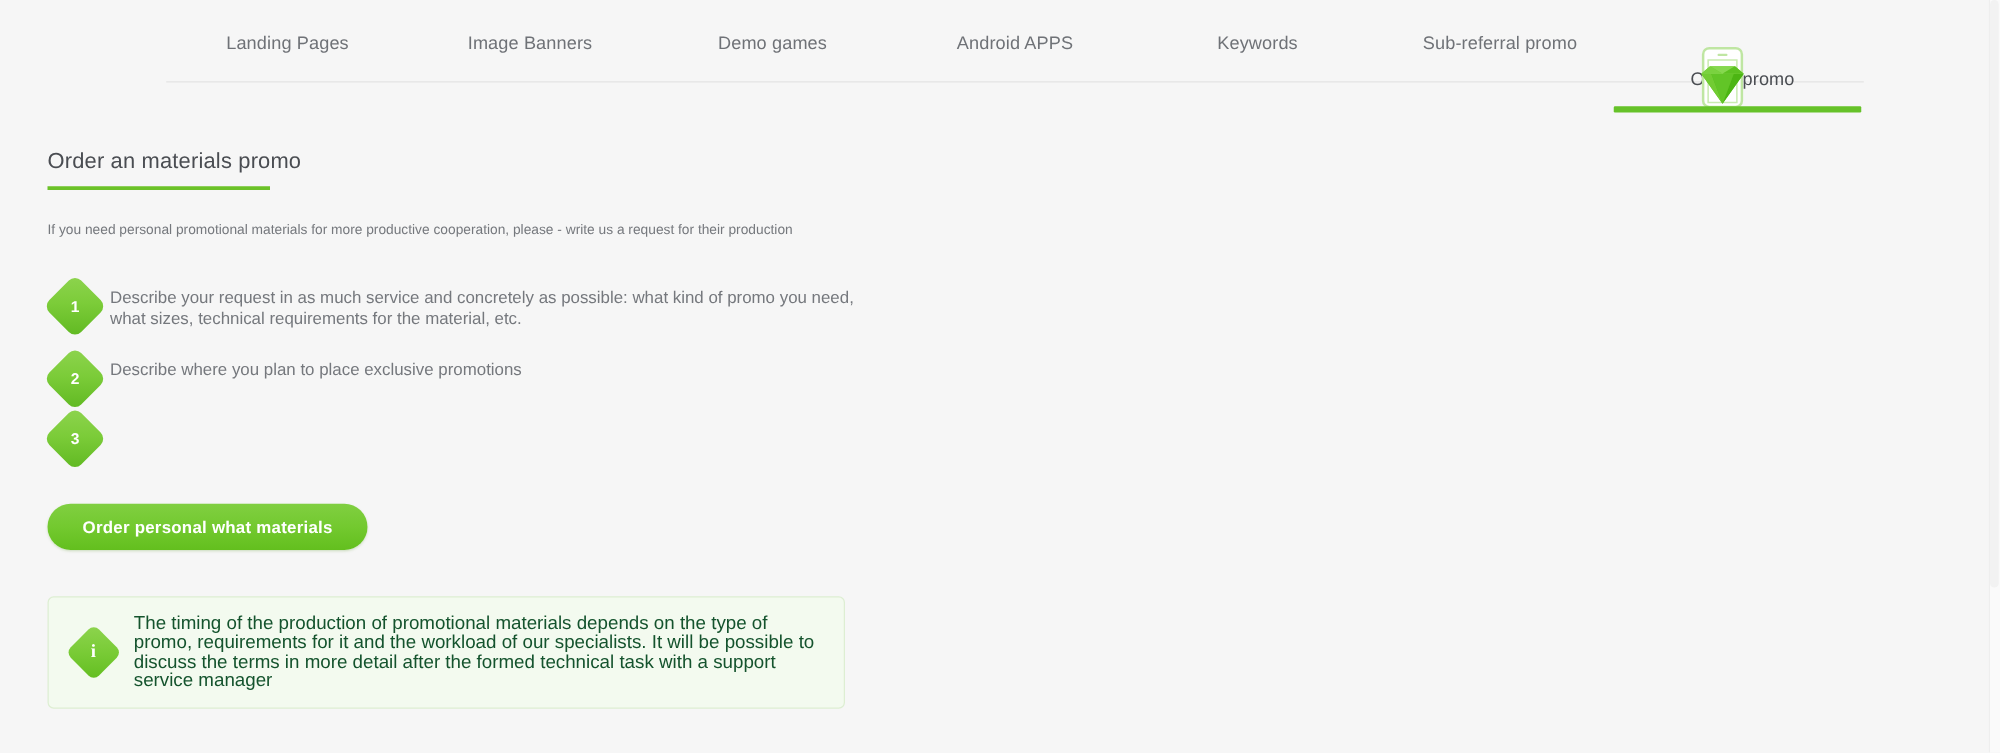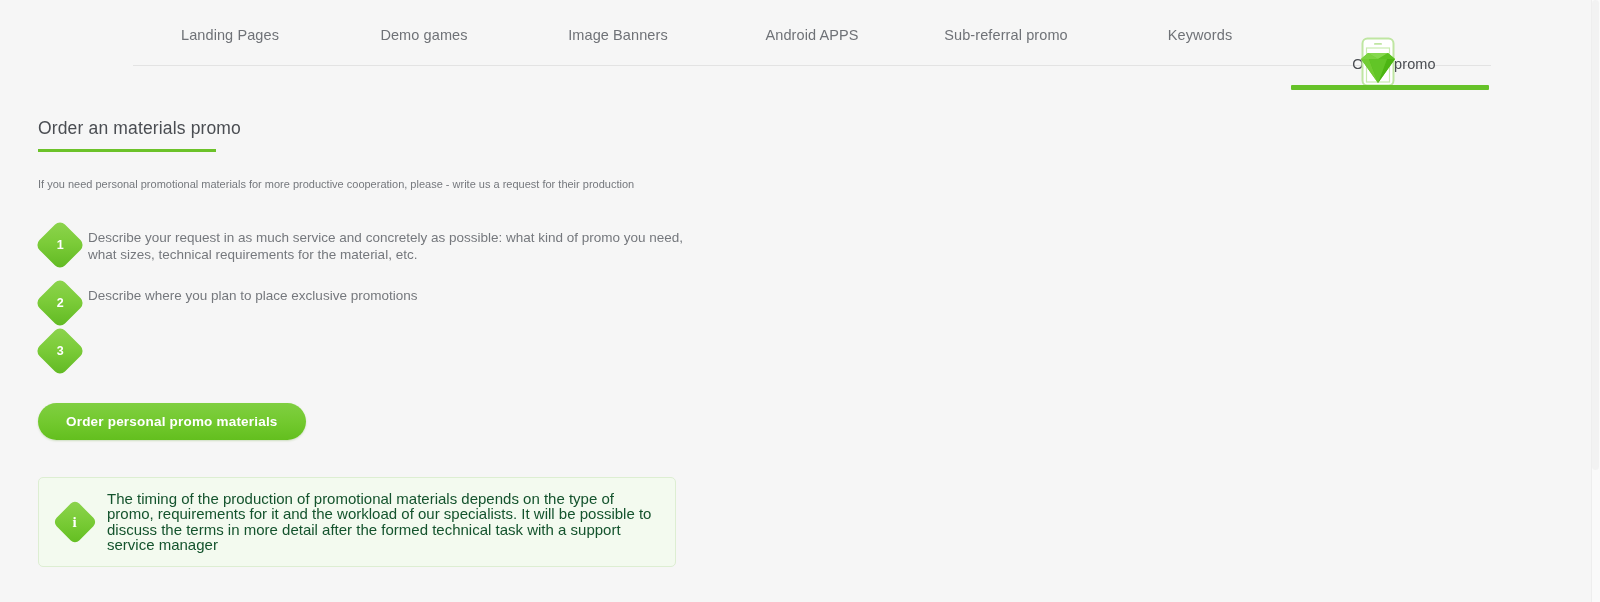--- a/index.html
+++ b/index.html
@@ -232,33 +232,33 @@
 </style>
 </head>
 <body>
 
 <div class="nav-wrap">
   <div class="nav-row">
     <div class="nav-tab">
       <span>Landing Pages</span>
     </div>
     <div class="nav-tab">
+      <span>Image Banners</span>
+    </div>
+    <div class="nav-tab">
       <span>Demo games</span>
     </div>
     <div class="nav-tab">
-      <span>Image Banners</span>
-    </div>
-    <div class="nav-tab">
       <span>Android APPS</span>
     </div>
     <div class="nav-tab">
+      <span>Keywords</span>
+    </div>
+    <div class="nav-tab">
       <span>Sub-referral promo</span>
-    </div>
-    <div class="nav-tab">
-      <span>Keywords</span>
     </div>
     <div class="nav-tab active">
       <span class="tab-label">Order promo</span>
     </div>
   </div>
 
   <span class="phone-icon">
     <svg width="42" height="50" viewBox="0 0 42 50" xmlns="http://www.w3.org/2000/svg">
       <rect x="5.5" y="1.5" width="31" height="47" rx="5" ry="5" fill="#ffffff" stroke="#bfe6a2" stroke-width="2"></rect>
       <rect x="17" y="6" width="8" height="1.8" rx="0.9" fill="#bfe6a2"></rect>
@@ -299,21 +299,21 @@
       </span>
       <span class="step-text">Describe where you plan to place exclusive promotions</span>
     </li>
     <li class="step s3">
       <span class="badge">
         <span>3</span>
       </span>
     </li>
   </ul>
 
-  <button class="cta">Order personal promo materials</button>
+  <button class="cta">Order personal what materials</button>
 
   <div class="note">
     <span class="note-icon">
       <span>i</span>
     </span>
     <span class="note-text">The timing of the production of promotional materials depends on the type of promo, requirements for it and the workload of our specialists. It will be possible to discuss the terms in more detail after the formed technical task with a support service manager</span>
   </div>
 
 </div>
 

